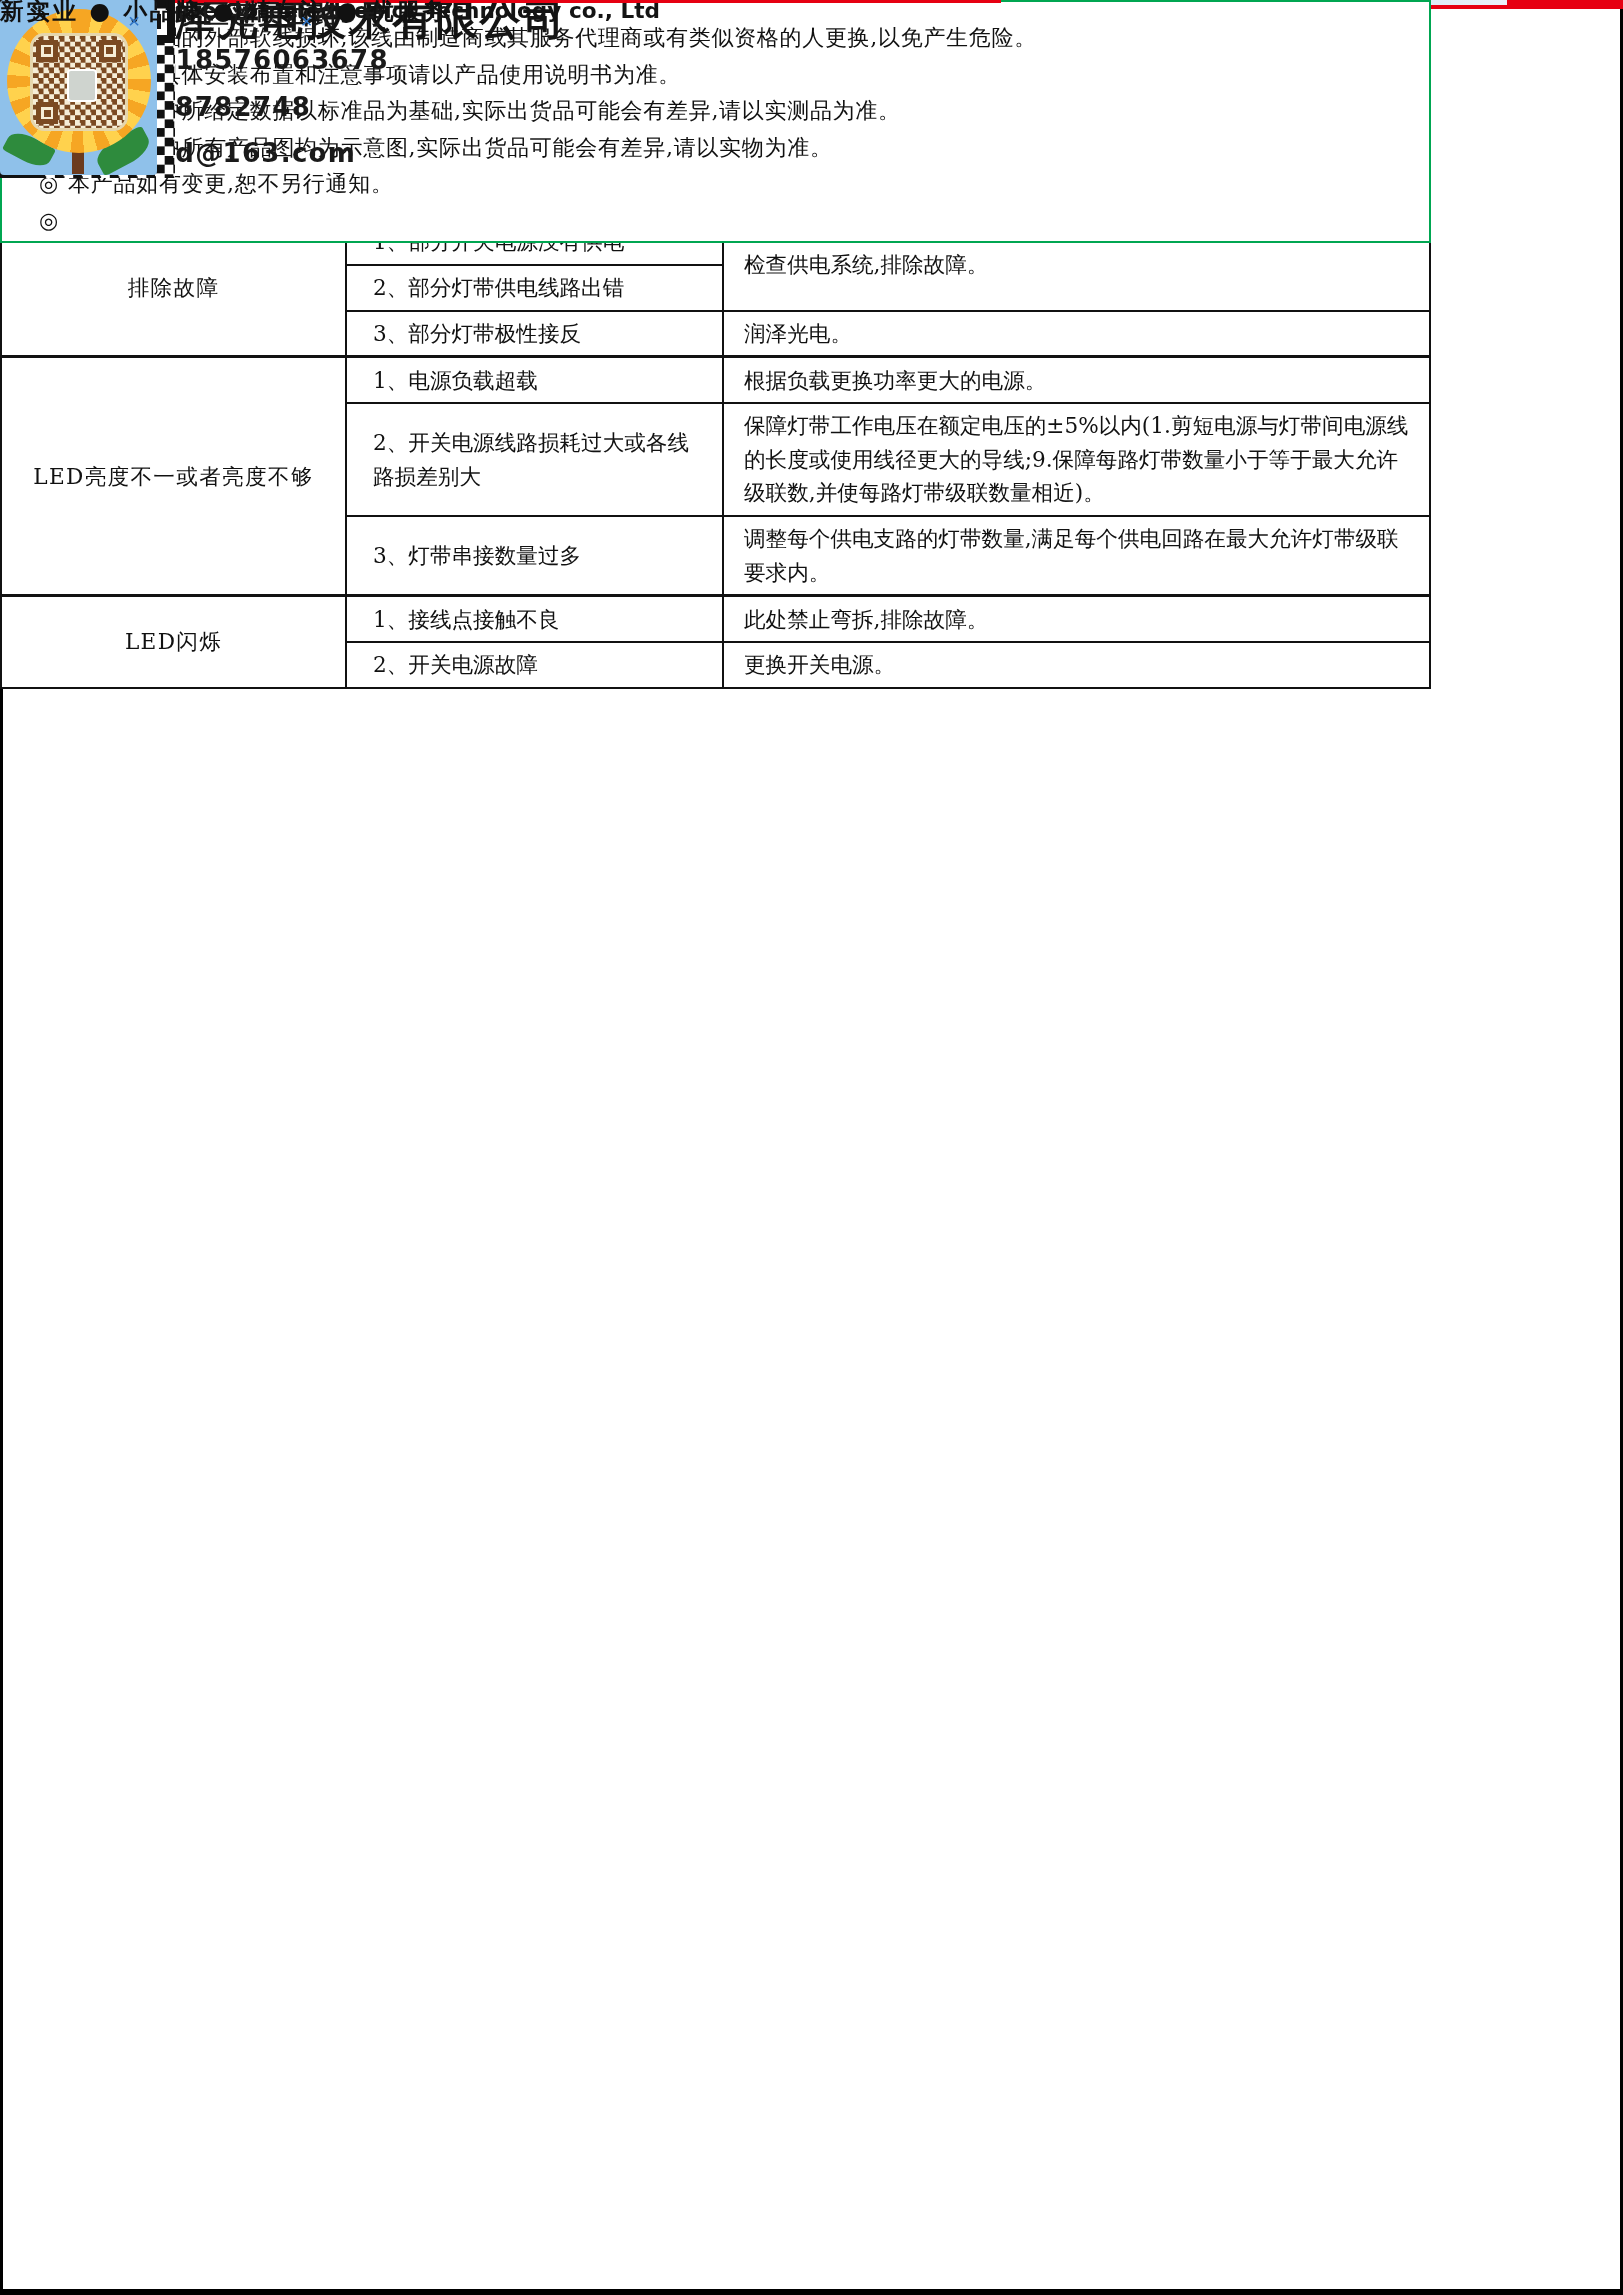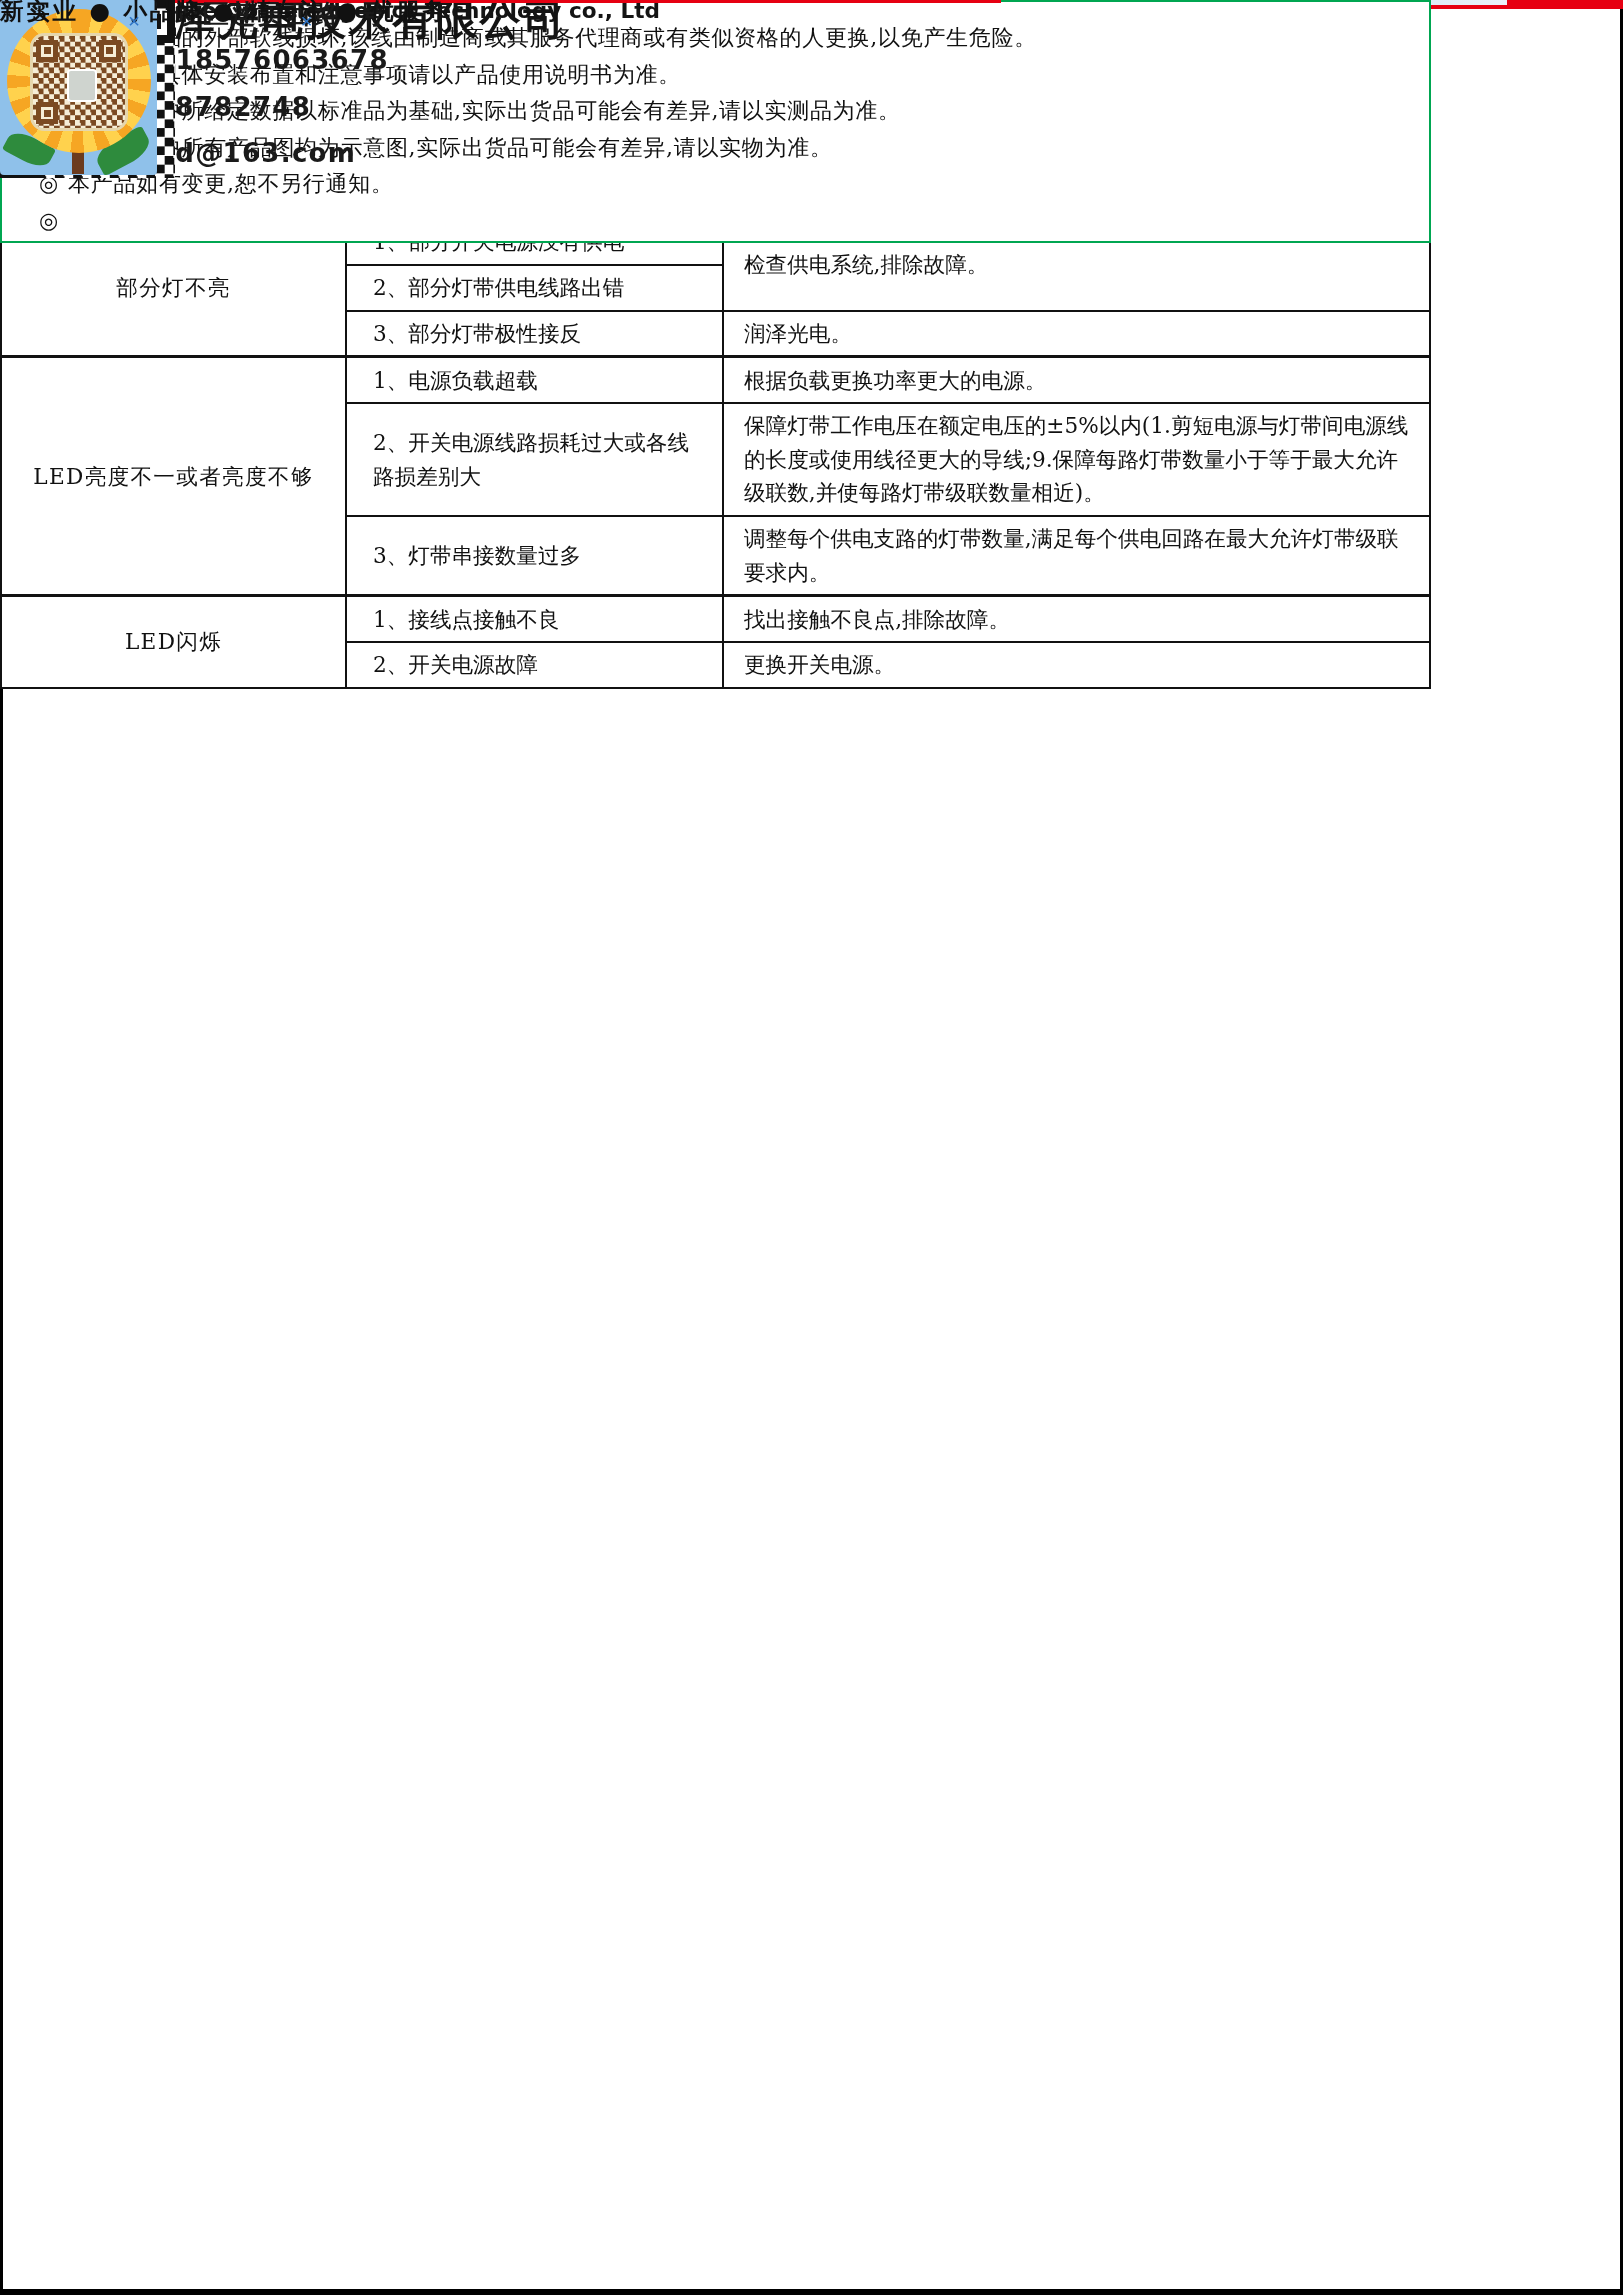--- a/index.html
+++ b/index.html
@@ -338,21 +338,21 @@
     </tr>
     <tr class="hmd">
       <td class="cz">2、开关电源输出端开路或短路后电源自动保护</td>
       <td class="sol">排除故障并重新供电。</td>
     </tr>
     <tr class="hsm">
       <td class="cz">3、灯带供电端极性接反</td>
       <td class="sol">检查导线连接状态,保证正负极连接正确。</td>
     </tr>
     <tr class="gsep hsm">
-      <td class="ph" rowspan="3">部分灯不亮</td>
+      <td class="ph" rowspan="3">排除故障</td>
       <td class="cz">1、部分开关电源没有供电</td>
       <td class="sol" rowspan="2">检查供电系统,排除故障。</td>
     </tr>
     <tr class="hsm">
       <td class="cz">2、部分灯带供电线路出错</td>
     </tr>
     <tr class="hsm">
       <td class="cz">3、部分灯带极性接反</td>
       <td class="sol">润泽光电。</td>
     </tr>
@@ -365,21 +365,21 @@
       <td class="cz">2、开关电源线路损耗过大或各线路损差别大</td>
       <td class="sol">保障灯带工作电压在额定电压的±5%以内(1.剪短电源与灯带间电源线的长度或使用线径更大的导线;9.保障每路灯带数量小于等于最大允许级联数,并使每路灯带级联数量相近)。</td>
     </tr>
     <tr class="hml">
       <td class="cz">3、灯带串接数量过多</td>
       <td class="sol">调整每个供电支路的灯带数量,满足每个供电回路在最大允许灯带级联要求内。</td>
     </tr>
     <tr class="gsep hsm">
       <td class="ph" rowspan="2">LED闪烁</td>
       <td class="cz">1、接线点接触不良</td>
-      <td class="sol">找出接触不良点,排除故障。</td>
+      <td class="sol">此处禁止弯拆,排除故障。</td>
     </tr>
     <tr class="hsm">
       <td class="cz">2、开关电源故障</td>
       <td class="sol">更换开关电源。</td>
     </tr>
   </tbody>
     </table>
 
   <h2 class="sect t-statement">声明</h2>
   <div class="ul u-statement"></div>

